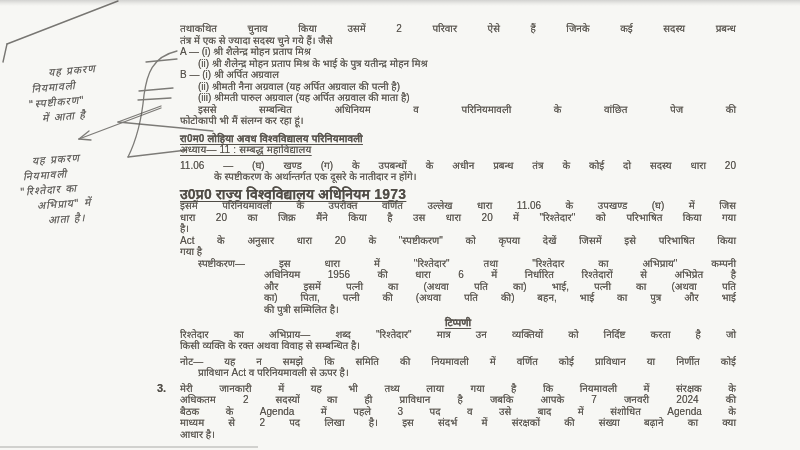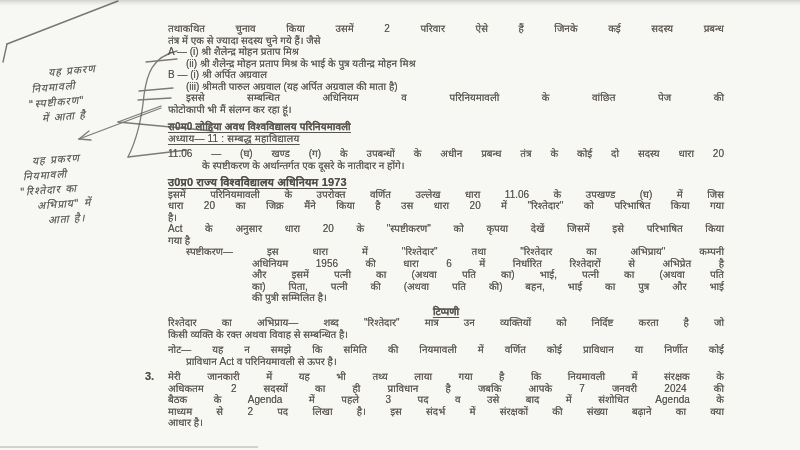--- a/index.html
+++ b/index.html
@@ -18,39 +18,39 @@
     opacity:.8;
   }
   .scan-line{
     position:absolute;left:0;bottom:2px;width:258px;height:2px;
     background:#c4c4c2;opacity:.75;
   }
   .pen-strokes{position:absolute;top:0;left:0;pointer-events:none;}
 
   
   .doc{
-    position:absolute;left:168px;top:23px;width:556px;
+    position:absolute;left:180px;top:23px;width:556px;
     font-size:10px;line-height:11.5px;
     color:#59554f;
     text-shadow:0 0 .6px rgba(89,85,79,.75);
     text-align:justify;
   }
   .ln{white-space:nowrap;}
   .j{text-align:justify;text-align-last:justify;white-space:normal;}
   .ind1{margin-left:18px;}
   .ind2{margin-left:34px;}
   .ind3{margin-left:84px;}
   .first-ind{text-indent:18px;}
   .h-underline{
     text-decoration:underline;text-underline-offset:2px;
     font-weight:bold;letter-spacing:.2px;
   }
   .h-bold{
     font-weight:bold;text-decoration:underline;text-underline-offset:2px;
-    font-size:11px;letter-spacing:.2px;color:#504c46;
+    font-size:14px;letter-spacing:.2px;color:#504c46;
   }
   .center-head{
     text-align:left;text-align-last:center;
     font-weight:bold;text-decoration:underline;text-underline-offset:2px;
     margin-top:2px;
   }
   .sec-gap-s{margin-top:4px;}
   .sec-gap-m{margin-top:6px;}
   .p3{position:relative;}
   .p3-num{
@@ -128,20 +128,21 @@
 
     <div>
       <div class="ln j">तथाकथित चुनाव किया उसमें 2 परिवार ऐसे हैं जिनके कई सदस्य प्रबन्ध</div>
       <div class="ln">तंत्र में एक से ज्यादा सदस्य चुने गये हैं। जैसे</div>
     </div>
 
     <div>
       <div class="ln">A — (i) श्री शैलेन्द्र मोहन प्रताप मिश्र</div>
       <div class="ln ind1">(ii) श्री शैलेन्द्र मोहन प्रताप मिश्र के भाई के पुत्र यतीन्द्र मोहन मिश्र</div>
       <div class="ln">B — (i) श्री अर्पित अग्रवाल</div>
+      <div class="ln ind1">(ii) श्रीमती नैना अग्रवाल (यह अर्पित अग्रवाल की पत्नी है)</div>
       <div class="ln ind1">(iii) श्रीमती पारुल अग्रवाल (यह अर्पित अग्रवाल की माता है)</div>
     </div>
 
     <div>
       <div class="ln j first-ind">इससे सम्बन्धित अधिनियम व परिनियमावली के वांछित पेज की</div>
       <div class="ln">फोटोकापी भी मैं संलग्न कर रहा हूं।</div>
     </div>
 
     <div class="sec-gap-m">
       <div class="ln h-underline">रा0म0 लोहिया अवध विश्वविद्यालय परिनियमावली</div>

